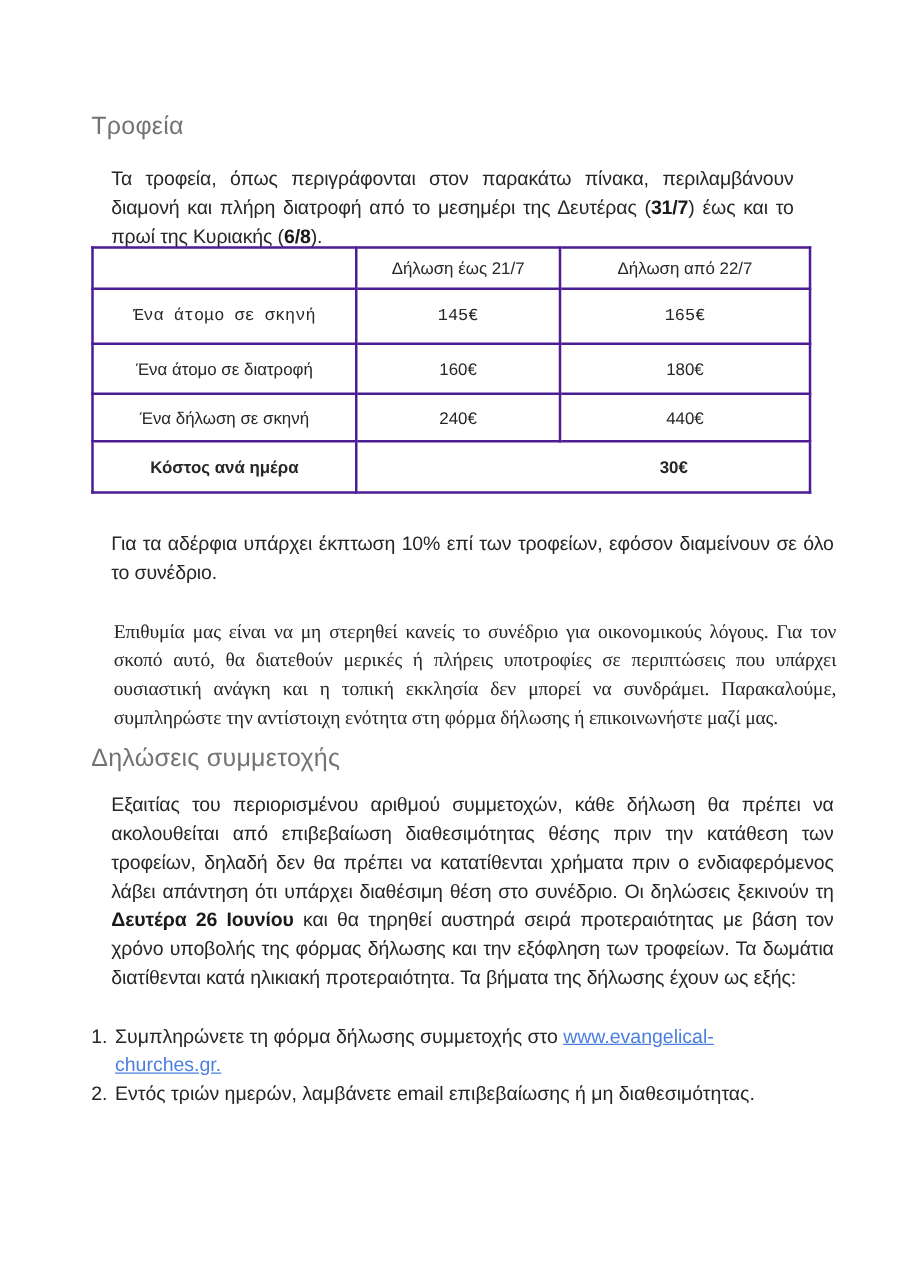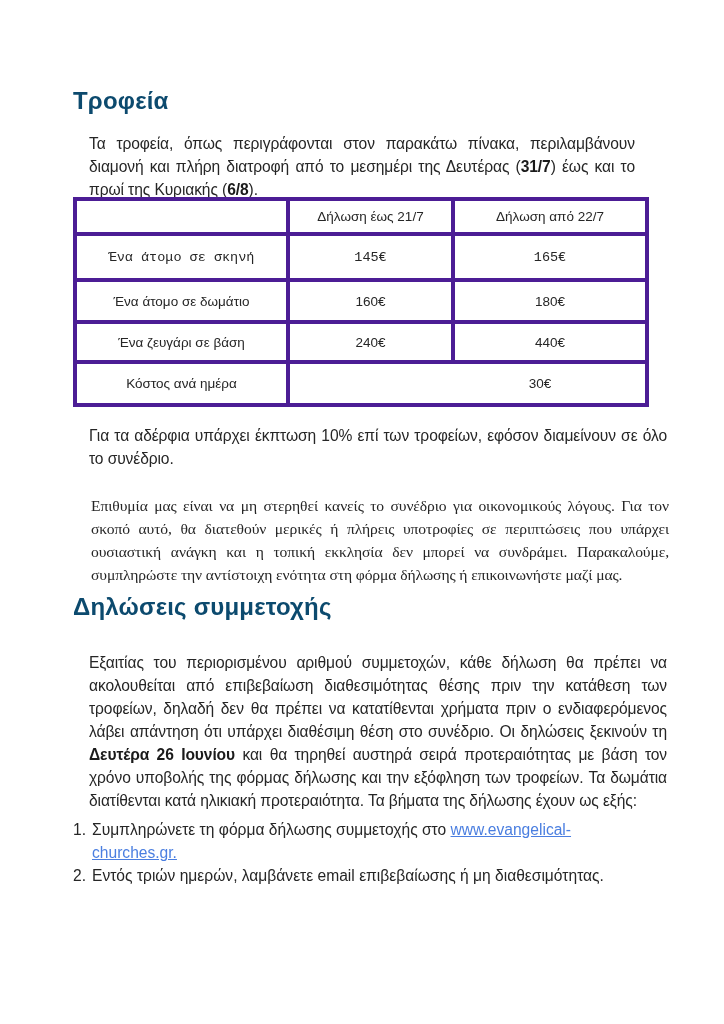--- a/index.html
+++ b/index.html
@@ -3,48 +3,48 @@
 <meta charset="utf-8">
 <style>
   html, body { margin: 0; padding: 0; background: #ffffff; }
   body {
     width: 724px; height: 1024px; position: relative; overflow: hidden;
     font-family: "Liberation Sans", "DejaVu Sans", sans-serif;
     color: #262626;
   }
   .page { position: absolute; left: 73px; top: 86px; width: 578px; }
   h2.section {
-    margin: 0; font-weight: bold; color: #0c4a6e;
-    font-size: 24px; line-height: 30px; letter-spacing: 0.2px;
+    margin: 0; font-weight: normal; color: #737373;
+    font-size: 20px; line-height: 30px; letter-spacing: 0.2px;
   }
   p.body {
     margin: 16px; font-size: 15.6px; line-height: 23px; text-align: justify;
     letter-spacing: -0.1px;
   }
   p.body b { font-weight: bold; color: #1a1a1a; }
   .h1 { margin-top: 0; }
   .p1 { margin-top: 3px; }
   table.fees {
     position: absolute; left: 0; top: 111px; width: 576px;
     border-collapse: collapse; font-size: 13.5px; color: #262626;
   }
   table.fees td {
-    border: 4px solid #4c1d95; text-align: center; padding: 0;
+    border: 2px solid #4c1d95; text-align: center; padding: 0;
   }
   table.fees tr.head td { height: 31px; }
   table.fees tr.r1 td { height: 42px; font-family: Liberation Mono, monospace; }
   table.fees tr.r2 td { height: 38px; }
   table.fees tr.r3 td { height: 36px; }
-  table.fees tr.r4 td { height: 39px; }
+  table.fees tr.r4 td { height: 39px; font-weight: bold; }
   .c0 { width: 209px; }
   .c1 { width: 161px; }
   .p2 { position: absolute; left: 0; top: 322px; width: 578px; }
   .p3 { position: absolute; left: 2px; top: 392px; width: 578px; font-family: Liberation Serif, serif; }
   .h2 { position: absolute; left: 0; top: 506px; }
-  .p4 { position: absolute; left: 0; top: 549px; width: 578px; }
+  .p4 { position: absolute; left: 0; top: 531px; width: 578px; }
   ol.steps {
     position: absolute; left: 0; top: 732px; width: 578px;
     margin: 0; padding: 0; list-style: none;
     font-size: 15.6px; line-height: 23px;
   }
   ol.steps li { position: relative; padding-left: 19px; }
   ol.steps li .num { position: absolute; left: 0; top: 0; }
   a.link { color: #4a7ee0; text-decoration: underline; }
 </style>
 </head>
@@ -62,26 +62,26 @@
       <td class="c0"></td>
       <td class="c1">Δήλωση έως 21/7</td>
       <td>Δήλωση από 22/7</td>
     </tr>
     <tr class="r1">
       <td>Ένα άτομο σε σκηνή</td>
       <td>145€</td>
       <td>165€</td>
     </tr>
     <tr class="r2">
-      <td>Ένα άτομο σε δωμάτιο</td>
+      <td>Ένα άτομο σε διατροφή</td>
       <td>160€</td>
       <td>180€</td>
     </tr>
     <tr class="r3">
-      <td>Ένα ζευγάρι σε βάση</td>
+      <td>Ένα δήλωση σε σκηνή</td>
       <td>240€</td>
       <td>440€</td>
     </tr>
     <tr class="r4">
       <td>Κόστος ανά ημέρα</td>
       <td colspan="2" style="text-align:center; padding-left:145px;">30€</td>
     </tr>
   </tbody>
     </table>
 

